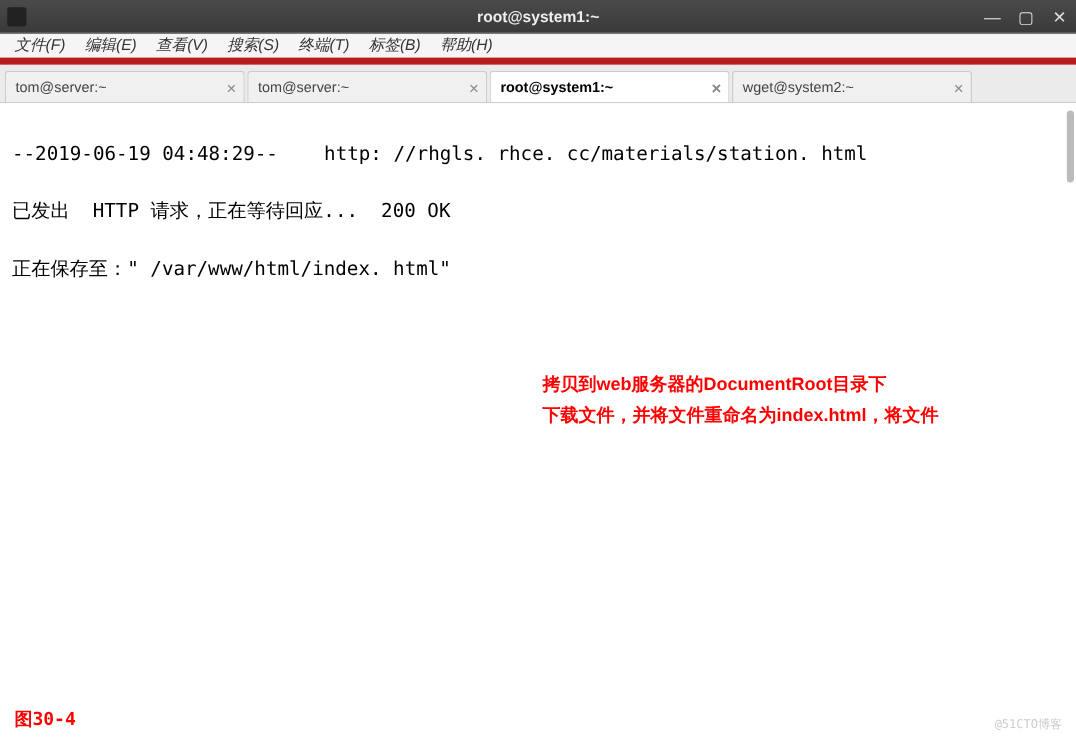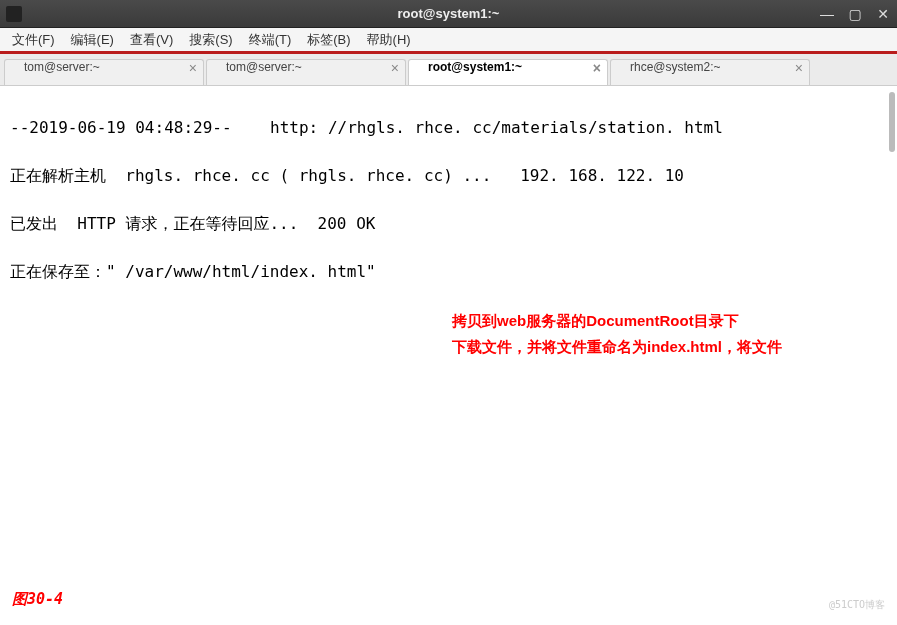--- a/index.html
+++ b/index.html
@@ -4,40 +4,40 @@
 <style>
 * { margin: 0; padding: 0; box-sizing: border-box; }
 body { width: 897px; height: 625px; font-family: sans-serif; font-size: 13px; background: #fff; position: relative; }
 
 .titlebar { height: 28px; background: linear-gradient(#4a4a4a, #3a3a3a); display: flex; align-items: center; position: relative; color: #eee; border-bottom: 1px solid #222; }
 .titlebar .title { position: absolute; left: 0; right: 0; text-align: center; font-weight: bold; }
 .titlebar .icon { width: 16px; height: 16px; margin-left: 6px; background: #222; border-radius: 2px; }
 .winbtns { position: absolute; right: 0; display: flex; }
 .winbtn { width: 28px; height: 26px; display: flex; align-items: center; justify-content: center; font-size: 14px; color: #ddd; margin-top: 1px; }
 
-.menubar { height: 26px; background: #f5f5f5; border-bottom: 3px solid #b91c1c; display: flex; align-items: center; padding: 0 6px; gap: 4px; }
+.menubar { height: 26px; background: #f5f5f5; border-bottom: 6px solid #b91c1c; display: flex; align-items: center; padding: 0 6px; gap: 4px; font-style: italic; }
 .menuitem { padding: 2px 6px; font-size: 13px; color: #333; }
 
 .tabbar { height: 32px; background: #ebebeb; display: flex; align-items: flex-end; padding: 4px 4px 0 4px; border-bottom: 1px solid #ccc; gap: 2px; }
-.tab { height: 26px; min-width: 200px; background: #f0f0f0; border: 1px solid #ccc; border-bottom: none; border-radius: 3px 3px 0 0; display: flex; padding: 0 19px; font-size: 12px; color: #444; position: relative; }
+.tab { height: 26px; min-width: 200px; background: #f0f0f0; border: 1px solid #ccc; border-bottom: none; border-radius: 3px 3px 0 0; display: flex; align-items: center; padding: 0 8px; font-size: 12px; color: #444; position: relative; }
 .tab.active { background: #fff; font-weight: bold; color: #000; }
 .tab .close { position: absolute; right: 6px; color: #888; font-size: 14px; }
 
 .terminal { padding: 6px 10px; font-family: "DejaVu Sans Mono", monospace; font-size: 16px; line-height: 1.5; color: #000; background: #fff; position: relative; height: 534px; white-space: pre; overflow: hidden; }
 
 .cmdwrap { position: relative; }
 .underline { position: absolute; left: 195px; top: 18px; width: 690px; height: 2px; background: #ff0000; }
 .underline2 { position: absolute; left: 0px; top: 42px; width: 160px; height: 2px; background: #ff0000; }
 
 .arrow { position: absolute; left: 600px; top: 18px; pointer-events: none; }
 .arrow svg { overflow: visible; }
 
 .annot { position: absolute; left: 452px; top: 222px; color: #ff0000; font-family: sans-serif; font-size: 15px; line-height: 1.7; font-weight: bold; white-space: normal; width: 440px; }
 
-.figlabel { position: absolute; left: 12px; bottom: 10px; color: #ff0000; font-weight: bold; font-size: 15px; font-style: italic; }
+.figlabel { position: absolute; left: 12px; bottom: 10px; color: #ff0000; font-weight: bold; font-size: 15px; }
 .watermark { position: absolute; right: 12px; bottom: 8px; color: #ccc; font-size: 10px; }
 
 .scrollbar { position: absolute; right: 2px; top: 92px; width: 6px; height: 60px; background: #bbb; border-radius: 3px; }
 </style>
 </head>
 <body>
 
 <div class="titlebar">
   <div class="icon"></div>
   <div class="title">root@system1:~</div>
@@ -65,28 +65,27 @@
   </div>
   <div class="tab">
     <span>tom@server:~</span>
     <span class="close">×</span>
   </div>
   <div class="tab active">
     <span>root@system1:~</span>
     <span class="close">×</span>
   </div>
   <div class="tab">
-    <span>rhce@system2:~</span>
+    <span>wget@system2:~</span>
     <span class="close">×</span>
   </div>
 </div>
 
 <div class="terminal">
 <div>--2019-06-19 04:48:29--    http: //rhgls. rhce. cc/materials/station. html</div>
-<div>正在解析主机  rhgls. rhce. cc ( rhgls. rhce. cc) ...   192. 168. 122. 10</div>
 <div>已发出  HTTP 请求，正在等待回应...  200 OK</div>
 <div>正在保存至：" /var/www/html/index. html"</div>
 <div></div>
 
 <div></div>
 
 <div></div>
 
 
 <div class="annot">

